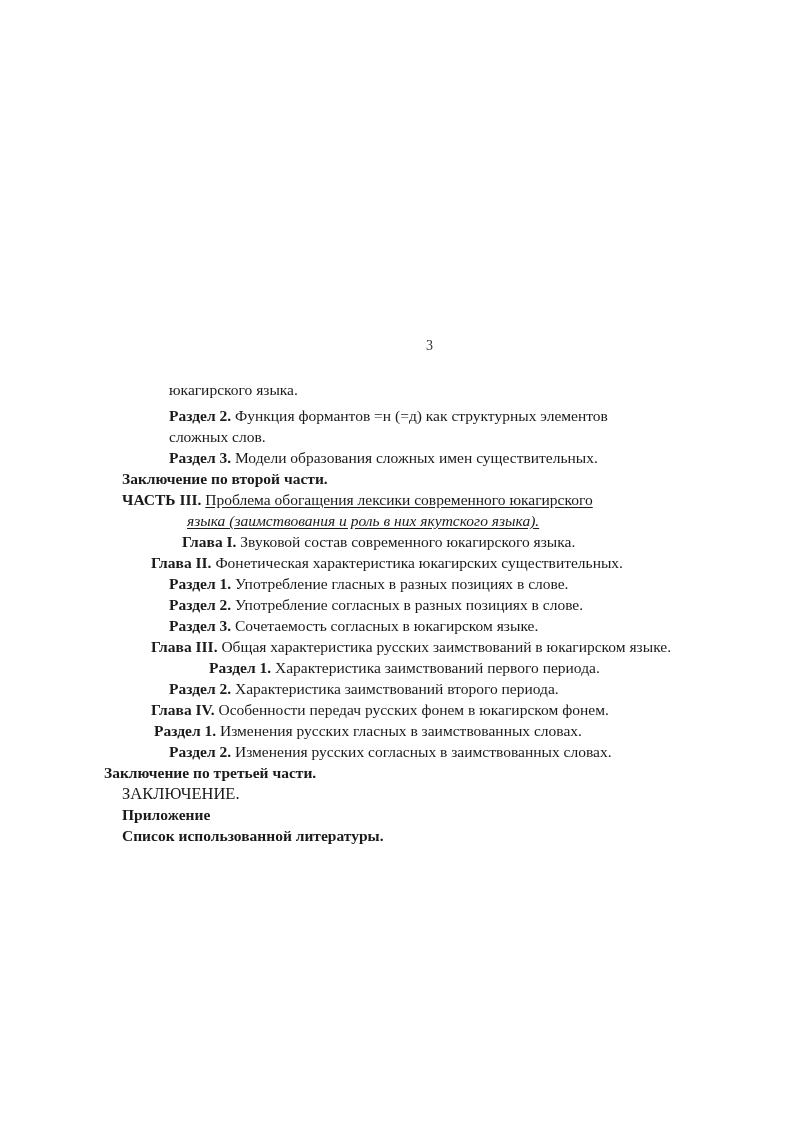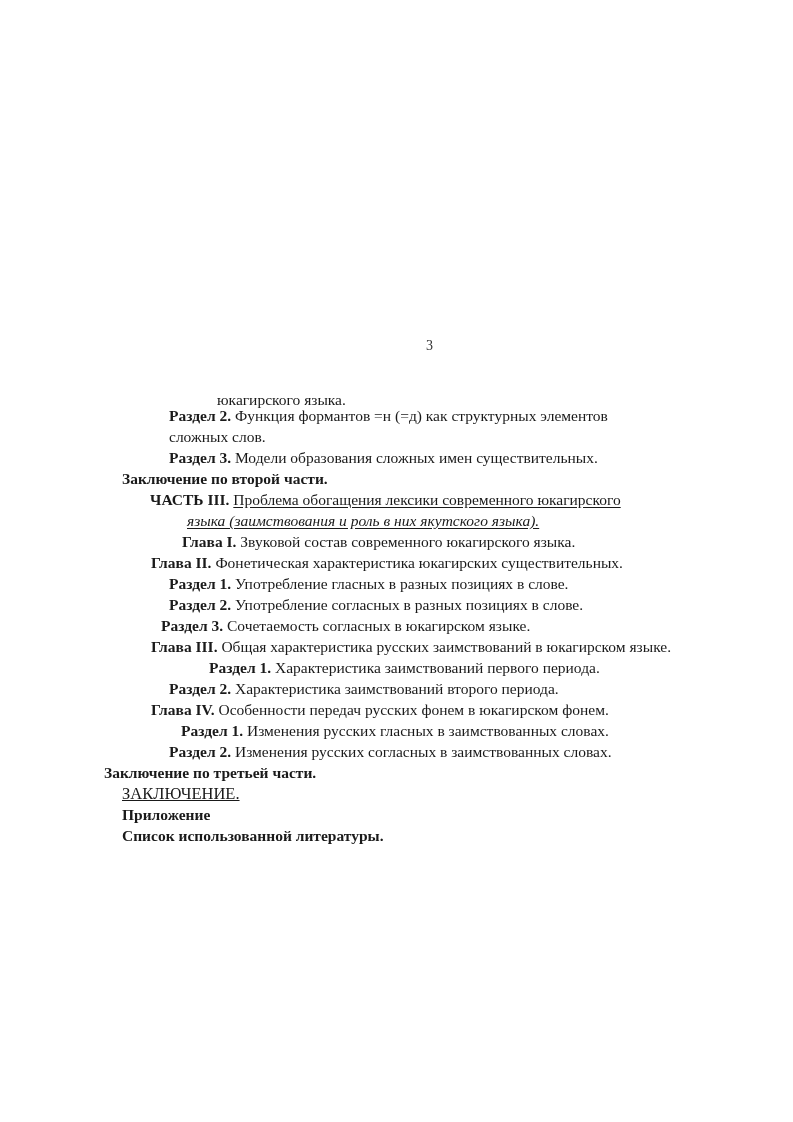--- a/index.html
+++ b/index.html
@@ -2,42 +2,42 @@
 <html><head>
 <meta charset="utf-8">
 <style>
   html, body { margin: 0; padding: 0; background: #ffffff; }
   body { width: 793px; height: 1122px; position: relative; overflow: hidden;
          font-family: "Liberation Serif", "DejaVu Serif", serif; color: #1a1a1a; }
   .page-num { position: absolute; top: 338px; left: 426px; font-size: 14px; color: #333; }
   .line { position: absolute; font-size: 15.5px; white-space: nowrap; line-height: 20px; }
   .line b { font-weight: bold; }
   .u { text-decoration: underline; text-underline-offset: 2px; }
-  .big { font-size: 16.5px; text-decoration: underline; }
+  .big { font-size: 16.5px; }
 </style>
 </head>
 <body>
 
 <div class="page-num">3</div>
 <div id="toc">
-    <div class="line" style="left: 169px; top: 390px; margin-left: 48px;"><span>юкагирского языка.</span></div>
+    <div class="line" style="left: 169px; top: 380px;"><span>юкагирского языка.</span></div>
     <div class="line" style="left: 169px; top: 406px;"><b>Раздел 2.</b><span> Функция формантов =н (=д) как структурных элементов</span></div>
     <div class="line" style="left: 169px; top: 427px;"><span>сложных слов.</span></div>
     <div class="line" style="left: 169px; top: 448px;"><b>Раздел 3.</b><span> Модели образования сложных имен существительных.</span></div>
     <div class="line" style="left: 122px; top: 469px;"><b>Заключение по второй части.</b></div>
-    <div class="line" style="left: 122px; top: 490px; margin-left: 28px;"><b>ЧАСТЬ III.</b><span> </span><span class="u">Проблема обогащения лексики современного юкагирского</span></div>
+    <div class="line" style="left: 122px; top: 490px;"><b>ЧАСТЬ III.</b><span> </span><span class="u">Проблема обогащения лексики современного юкагирского</span></div>
     <div class="line" style="left: 187px; top: 511px; font-style: italic;"><span class="u">языка (заимствования и роль в них якутского языка).</span></div>
     <div class="line" style="left: 140px; top: 532px; margin-left: 42px;"><b>Глава I.</b><span> Звуковой состав современного юкагирского языка.</span></div>
     <div class="line" style="left: 151px; top: 553px;"><b>Глава II.</b><span> Фонетическая характеристика юкагирских существительных.</span></div>
     <div class="line" style="left: 169px; top: 574px;"><b>Раздел 1.</b><span> Употребление гласных в разных позициях в слове.</span></div>
     <div class="line" style="left: 169px; top: 595px; text-align: center;"><b>Раздел 2.</b><span> Употребление согласных в разных позициях в слове.</span></div>
-    <div class="line" style="left: 161px; top: 616px;"><b>Раздел 3.</b><span> Сочетаемость согласных в юкагирском языке.</span></div>
+    <div class="line" style="left: 169px; top: 616px;"><b>Раздел 3.</b><span> Сочетаемость согласных в юкагирском языке.</span></div>
     <div class="line" style="left: 151px; top: 637px;"><b>Глава III.</b><span> Общая характеристика русских заимствований в юкагирском языке.</span></div>
     <div class="line" style="left: 169px; top: 658px; margin-left: 40px;"><b>Раздел 1.</b><span> Характеристика заимствований первого периода.</span></div>
     <div class="line" style="left: 169px; top: 679px;"><b>Раздел 2.</b><span> Характеристика заимствований второго периода.</span></div>
     <div class="line" style="left: 151px; top: 700px;"><b>Глава IV.</b><span> Особенности передач русских фонем в юкагирском фонем.</span></div>
-    <div class="line" style="left: 181px; top: 721px;"><b>Раздел 1.</b><span> Изменения русских гласных в заимствованных словах.</span></div>
+    <div class="line" style="left: 154px; top: 721px;"><b>Раздел 1.</b><span> Изменения русских гласных в заимствованных словах.</span></div>
     <div class="line" style="left: 169px; top: 742px;"><b>Раздел 2.</b><span> Изменения русских согласных в заимствованных словах.</span></div>
     <div class="line" style="left: 104px; top: 763px;"><b>Заключение по третьей части.</b></div>
     <div class="line big" style="left: 122px; top: 784px;"><span>ЗАКЛЮЧЕНИЕ.</span></div>
     <div class="line" style="left: 122px; top: 805px; text-align: center;"><b>Приложение</b></div>
     <div class="line" style="left: 122px; top: 826px;"><b>Список использованной литературы.</b></div>
   </div>
 
 </body></html>

